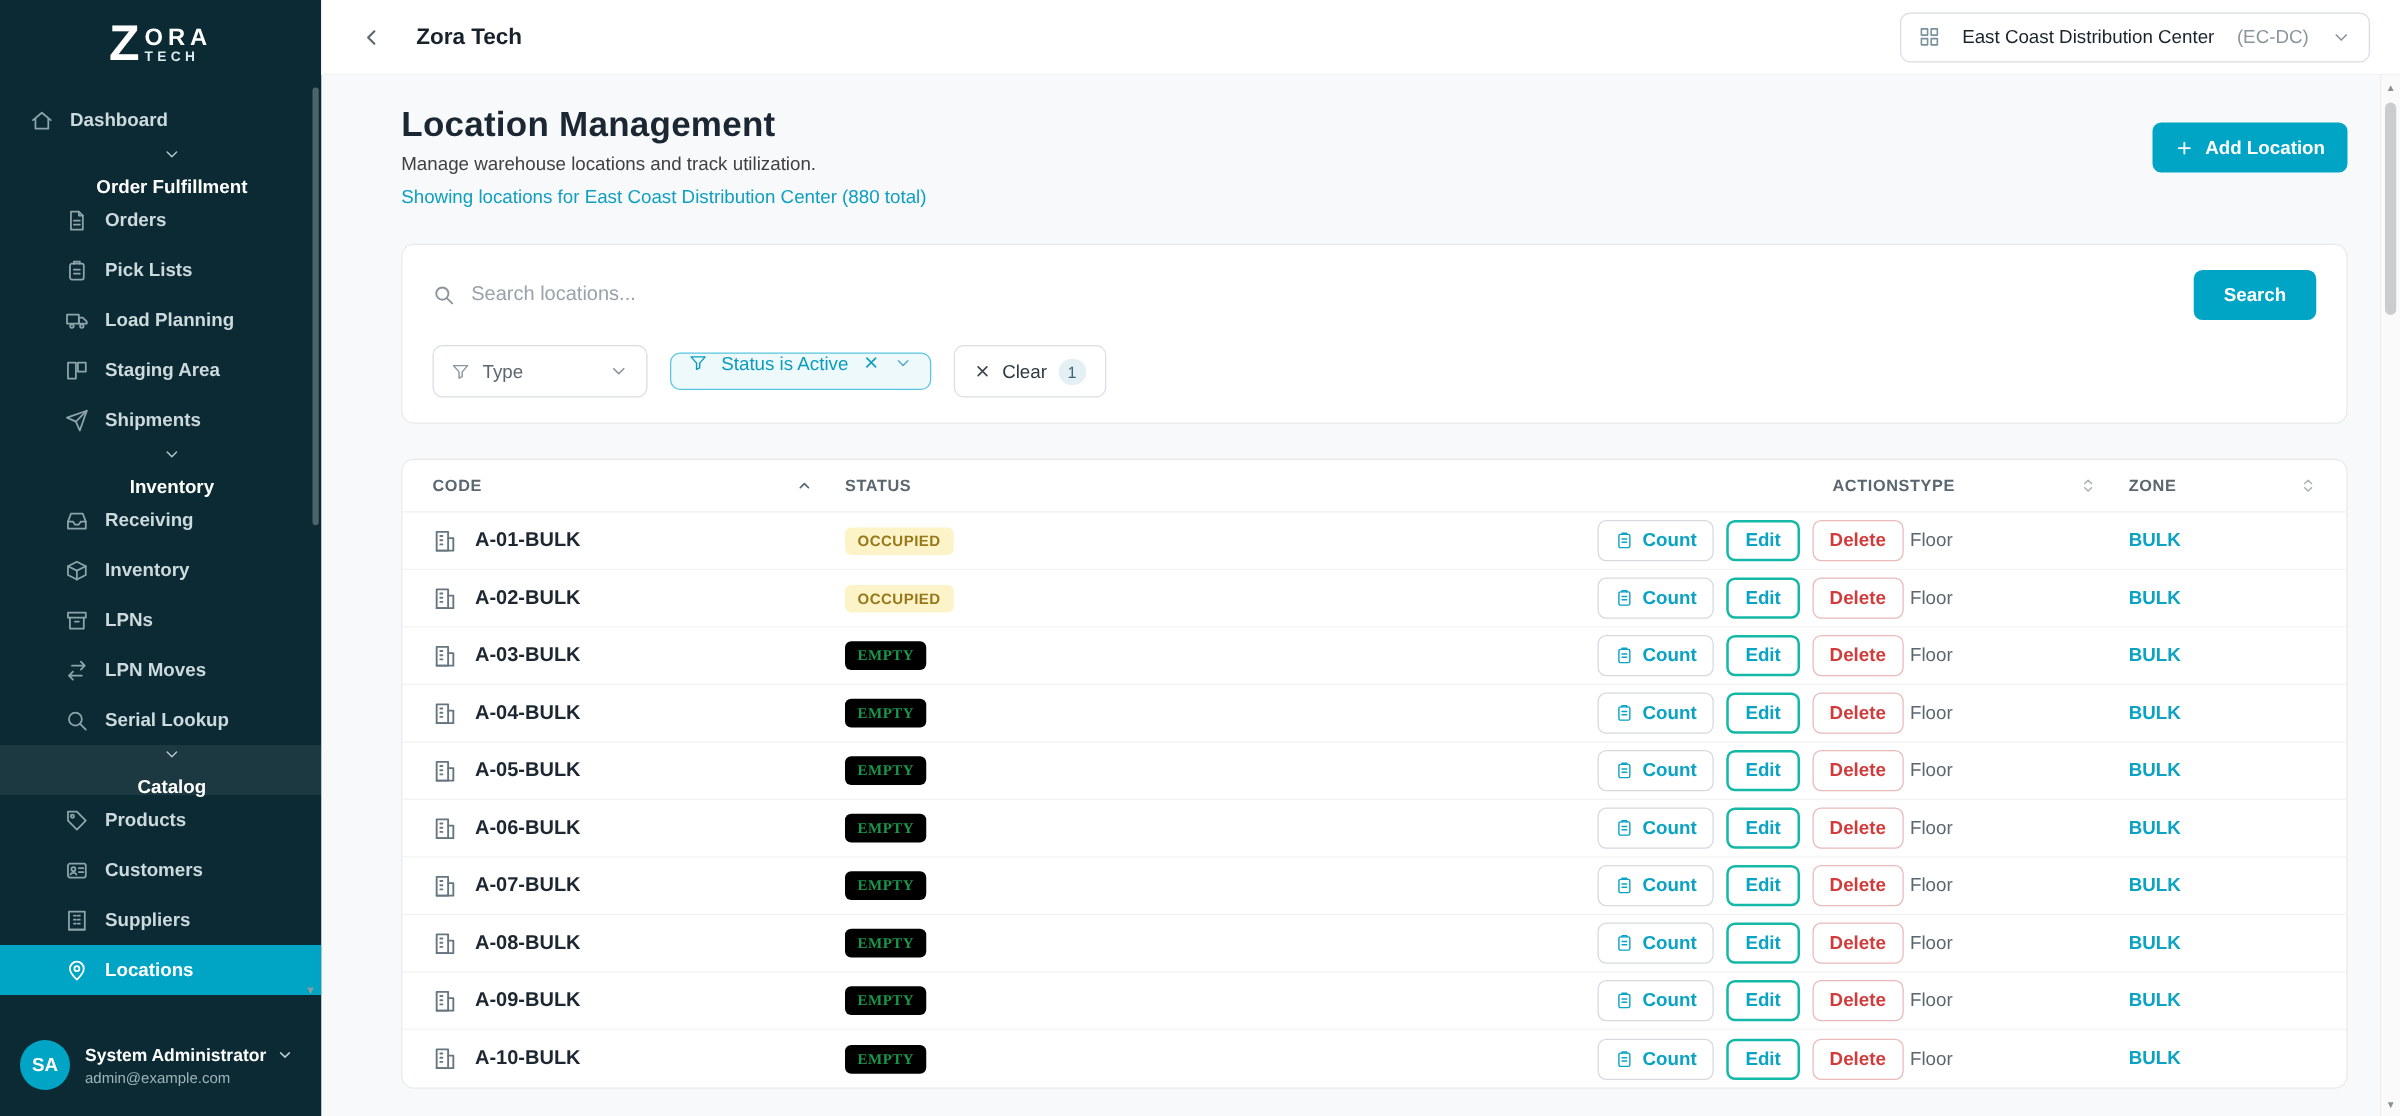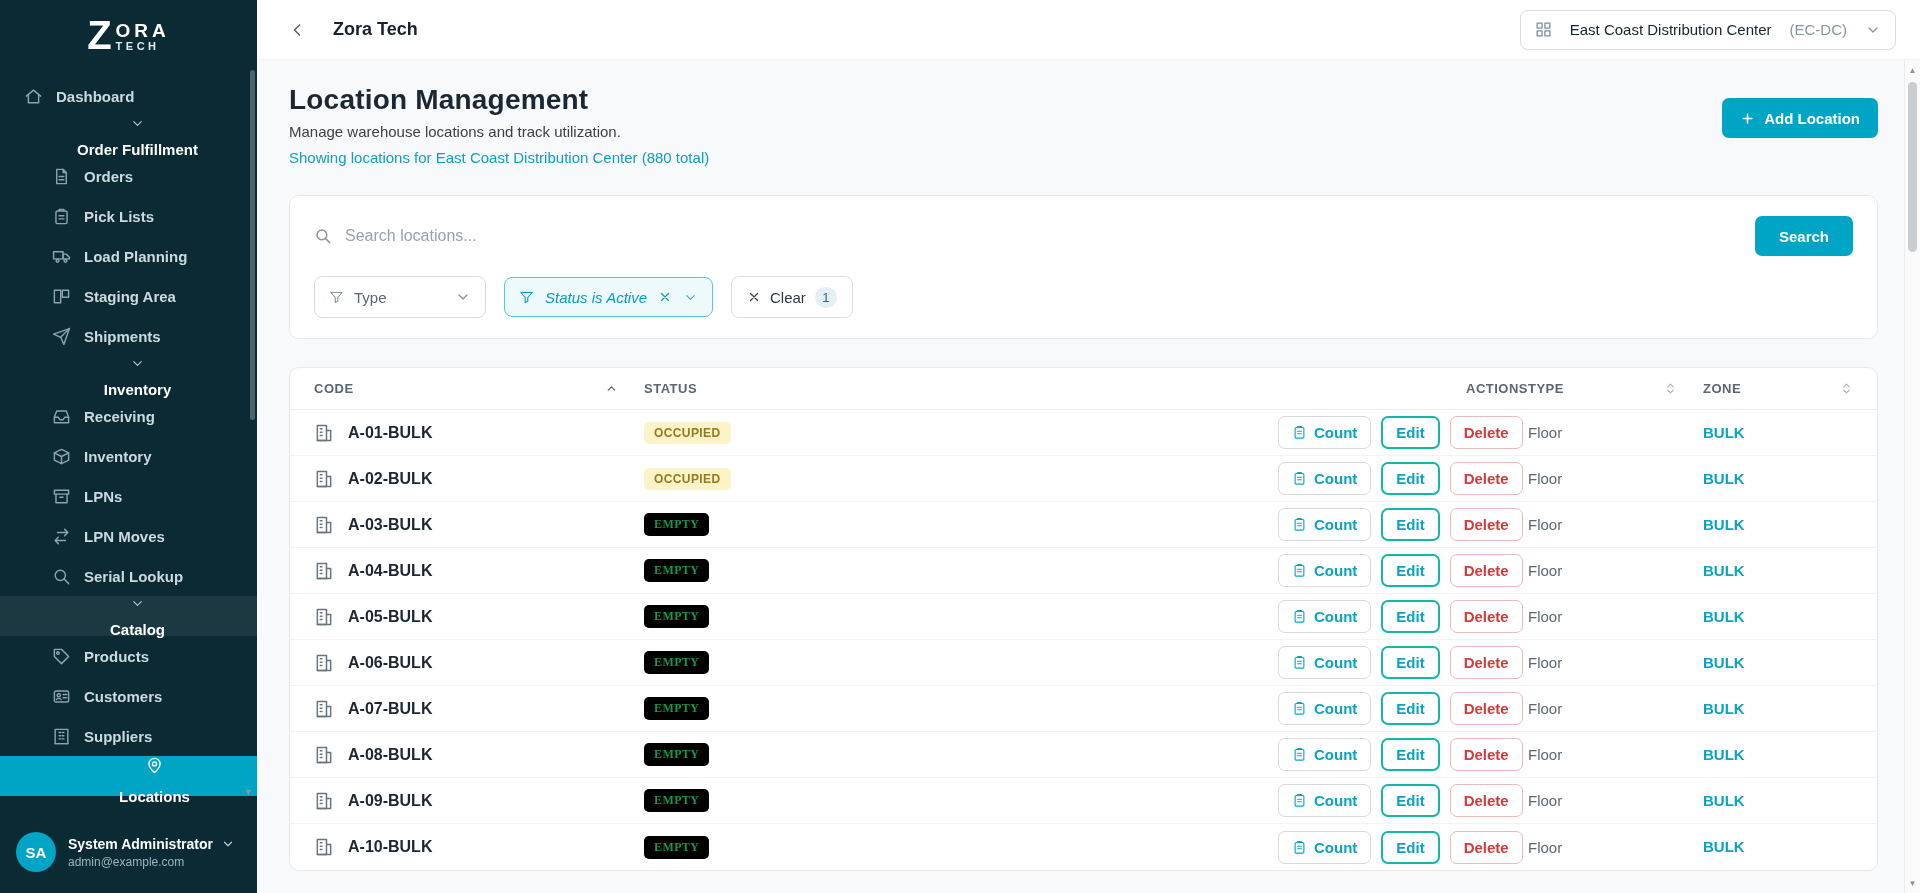--- a/index.html
+++ b/index.html
@@ -17,21 +17,21 @@
   .logo-z { font-size:40px; font-weight:bold; line-height:1; letter-spacing:0; }
   .logo-col { display:flex; flex-direction:column; line-height:1.05; padding-top:4px; }
   .logo-ora { font-size:19px; font-weight:bold; letter-spacing:4px; }
   .logo-tech { font-size:11px; font-weight:bold; letter-spacing:3.5px; color:#dcebef; }
 
   .nav { flex:1; padding-top:6px; overflow:hidden; }
   .nav-item, .nav-section { display:flex; align-items:center; height:40px; font-size:15px; cursor:pointer; }
   .nav-item { color:#ccd9dd; font-weight:600; gap:13px; padding-left:24px; }
   .nav-item.sub { padding-left:52px; }
   .nav-item .nav-ico { width:19px; height:19px; color:#8ea4ab; }
-  .nav-item.active { background:#00a5c5; color:#ffffff;flex-direction:column; }
+  .nav-item.active { background:#00a5c5; color:#ffffff; }
   .nav-item.active .nav-ico { color:#ffffff; }
   .nav-section { color:#ffffff; font-weight:700; gap:10px; padding-left:18px;flex-direction:column; }
   .nav-section .nav-chev { width:15px; height:15px; color:#b6c8cd; }
   .nav-section.highlight { background:rgba(255,255,255,0.07); }
   .green-dot { width:8px; height:8px; border-radius:50%; background:#2ecc71; margin-left:auto; margin-right:28px; }
 
   .side-thumb { position:absolute; right:2px; top:70px; width:5px; height:350px; background:#4d646c; border-radius:3px; }
   .side-arrow { position:absolute; right:4px; bottom:96px; font-size:9px; color:#8a9aa0; }
 
   .user { height:82px; display:flex; align-items:center; gap:12px; padding:0 16px; }
@@ -48,21 +48,21 @@
   .topbar { height:60px; background:#ffffff; display:flex; align-items:center; padding:0 24px 0 30px; gap:26px; border-bottom:1px solid #f0f2f4; flex-shrink:0; }
   .back-btn { display:flex; align-items:center; color:#5a6570; }
   .back-btn svg { width:20px; height:20px; }
   .topbar-title { font-size:18px; font-weight:bold; color:#18222c; }
   .facility { margin-left:auto; display:flex; align-items:center; gap:18px; border:1px solid #d8dde1; border-radius:8px; height:40px; padding:0 14px; background:#fff; cursor:pointer; }
   .facility-ico { width:17px; height:17px; color:#7a909b; }
   .facility-name { font-size:15px; color:#1a242c; }
   .facility-code { font-size:15px; color:#8b959c; }
   .facility-chev { width:16px; height:16px; color:#8b959c; }
 
-  .content { flex:1; background:#f7f9fa; padding:24px 42px 0 32px; overflow:hidden; }
+  .content { flex:1; background:#f7f9fa; padding:24px 42px 0 32px; overflow:hidden;margin-left:32px; }
 
   .page-head { display:flex; justify-content:space-between; align-items:flex-start; }
   .page-title { font-size:28px; font-weight:800; color:#1b2733; letter-spacing:0.2px; }
   .subtitle { margin-top:7px; font-size:15px; color:#404040; }
   .showing-link { display:inline-block; margin-top:9px; font-size:15px; color:#0f9fc0; text-decoration:none; cursor:pointer; }
   .add-btn { display:flex; align-items:center; gap:9px; background:#00a5c5; color:#fff; height:40px; padding:0 18px; border-radius:7px; font-size:15px; font-weight:700; margin-top:14px; }
   .add-btn svg { width:15px; height:15px; }
 
   .card { background:#ffffff; border:1px solid #e7eaec; border-radius:10px; }
   .search-card { margin-top:28px; padding:20px 24px; }
@@ -70,21 +70,21 @@
   .search-wrap { flex:1; display:flex; align-items:center; gap:13px; color:#8a949c; }
   .search-wrap svg { width:18px; height:18px; }
   .search-wrap input { border:none; outline:none; flex:1; font-size:16px; background:transparent; color:#1d2731; }
   .search-wrap input::placeholder { color:#98a2aa; }
   .search-btn { background:#00a5c5; color:#fff; height:40px; padding:0 24px; border-radius:7px; font-size:15px; font-weight:700; }
 
   .filter-row { display:flex; align-items:center; gap:18px; margin-top:20px; }
   .type-select { display:flex; align-items:center; gap:10px; border:1px solid #d8dde1; border-radius:8px; height:42px; padding:0 14px; width:172px; color:#5b6770; font-size:15px; cursor:pointer; background:#fff; }
   .type-select .funnel { width:15px; height:15px; color:#8a949c; }
   .type-select .chev { width:16px; height:16px; color:#8a949c; margin-left:auto; }
-  .chip { display:flex; align-items:center; gap:11px; border:1px solid #58c6de; background:#eef9fc; border-radius:8px; height:40px; padding:0 14px; color:#0b9cbd; font-size:15px; cursor:pointer;font-style:italic; }
+  .chip { display:flex; gap:11px; border:1px solid #58c6de; background:#eef9fc; border-radius:8px; height:30px; padding:0 14px; color:#0b9cbd; font-size:15px; cursor:pointer; }
   .chip .funnel { width:15px; height:15px; }
   .chip .x { width:14px; height:14px; }
   .chip .chev { width:15px; height:15px; color:#55aec2; }
   .clear-btn { display:flex; align-items:center; gap:9px; border:1px solid #dadfe3; background:#fff; height:42px; border-radius:8px; padding:0 15px; font-size:15px; color:#2d3840; }
   .clear-btn .x { width:14px; height:14px; color:#3a444c; }
   .clear-badge { background:#e4f0f4; color:#3c6575; border-radius:11px; font-size:13px; min-width:22px; height:21px; display:inline-flex; align-items:center; justify-content:center; padding:0 7px; }
 
   
   .table-card { margin-top:28px; overflow:hidden; }
   .thead, .trow { display:grid; grid-template-columns:330px 1fr 250px 175px 150px; align-items:center; padding:0 24px; }

